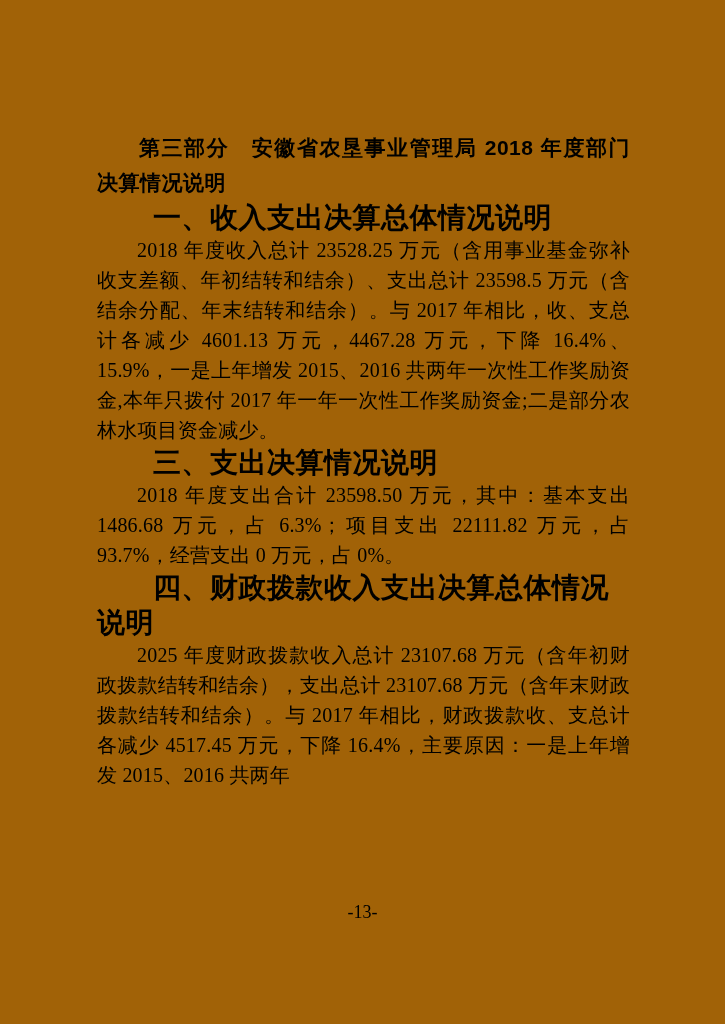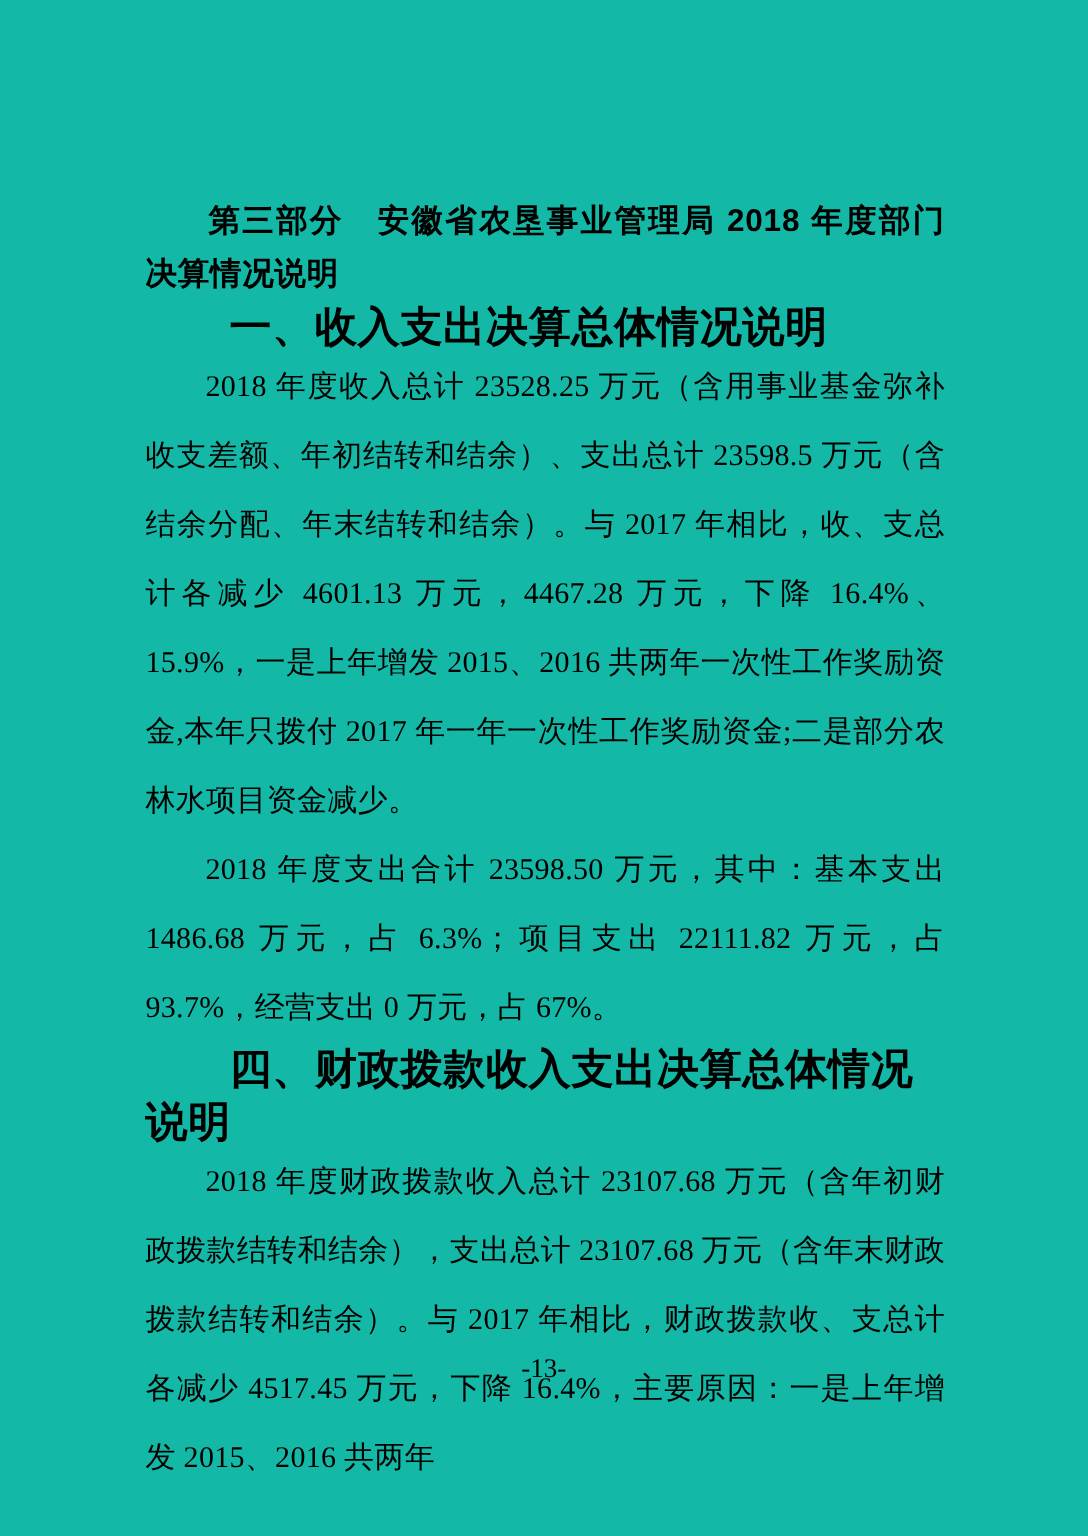--- a/index.html
+++ b/index.html
@@ -4,21 +4,21 @@
 <style>
   html, body {
     margin: 0;
     padding: 0;
     background: #ffffff;
   }
   .doc-page {
     position: relative;
     width: 725px;
     height: 1024px;
-    background: #14b8a6;
+    background: #a16207;
     overflow: hidden;
     font-family: "Liberation Serif", "DejaVu Serif", serif;
     color: #000000;
   }
   .doc-content {
     position: absolute;
     left: 97px;
     top: 130px;
     width: 533px;
   }
@@ -37,21 +37,21 @@
     font-family: "Liberation Sans", "DejaVu Sans", sans-serif;
     font-weight: bold;
     font-size: 28px;
     line-height: 35px;
     text-indent: 2em;
     margin: 0;
     letter-spacing: 0.5px;
   }
   .section-paragraph {
     font-size: 20px;
-    line-height: 46px;
+    line-height: 30px;
     text-indent: 2em;
     text-align: justify;
     text-align-last: left;
     margin: 0;
     letter-spacing: 0.2px;
   }
   .page-footer {
     position: absolute;
     left: 0;
     top: 900px;
@@ -70,24 +70,25 @@
 
     <p class="doc-title">第三部分　安徽省农垦事业管理局 2018 年度部门决算情况说明</p>
 
     <div>
       <p class="section-heading">一、收入支出决算总体情况说明</p>
       <p class="section-paragraph">2018 年度收入总计 23528.25 万元（含用事业基金弥补收支差额、年初结转和结余）、支出总计 23598.5 万元（含结余分配、年末结转和结余）。与 2017 年相比，收、支总计各减少 4601.13 万元，4467.28 万元，下降 16.4%、15.9%，一是上年增发 2015、2016 共两年一次性工作奖励资金,本年只拨付 2017 年一年一次性工作奖励资金;二是部分农林水项目资金减少。</p>
     </div>
 
 
     <div>
-      <p class="section-paragraph">2018 年度支出合计 23598.50 万元，其中：基本支出 1486.68 万元，占 6.3%；项目支出 22111.82 万元，占 93.7%，经营支出 0 万元，占 67%。</p>
+      <p class="section-heading">三、支出决算情况说明</p>
+      <p class="section-paragraph">2018 年度支出合计 23598.50 万元，其中：基本支出 1486.68 万元，占 6.3%；项目支出 22111.82 万元，占 93.7%，经营支出 0 万元，占 0%。</p>
     </div>
 
     <div>
       <p class="section-heading">四、财政拨款收入支出决算总体情况说明</p>
-      <p class="section-paragraph">2018 年度财政拨款收入总计 23107.68 万元（含年初财政拨款结转和结余），支出总计 23107.68 万元（含年末财政拨款结转和结余）。与 2017 年相比，财政拨款收、支总计各减少 4517.45 万元，下降 16.4%，主要原因：一是上年增发 2015、2016 共两年</p>
+      <p class="section-paragraph">2025 年度财政拨款收入总计 23107.68 万元（含年初财政拨款结转和结余），支出总计 23107.68 万元（含年末财政拨款结转和结余）。与 2017 年相比，财政拨款收、支总计各减少 4517.45 万元，下降 16.4%，主要原因：一是上年增发 2015、2016 共两年</p>
     </div>
 
   </div>
 
   <div class="page-footer">-13-</div>
 </div>
 
 </body></html>

